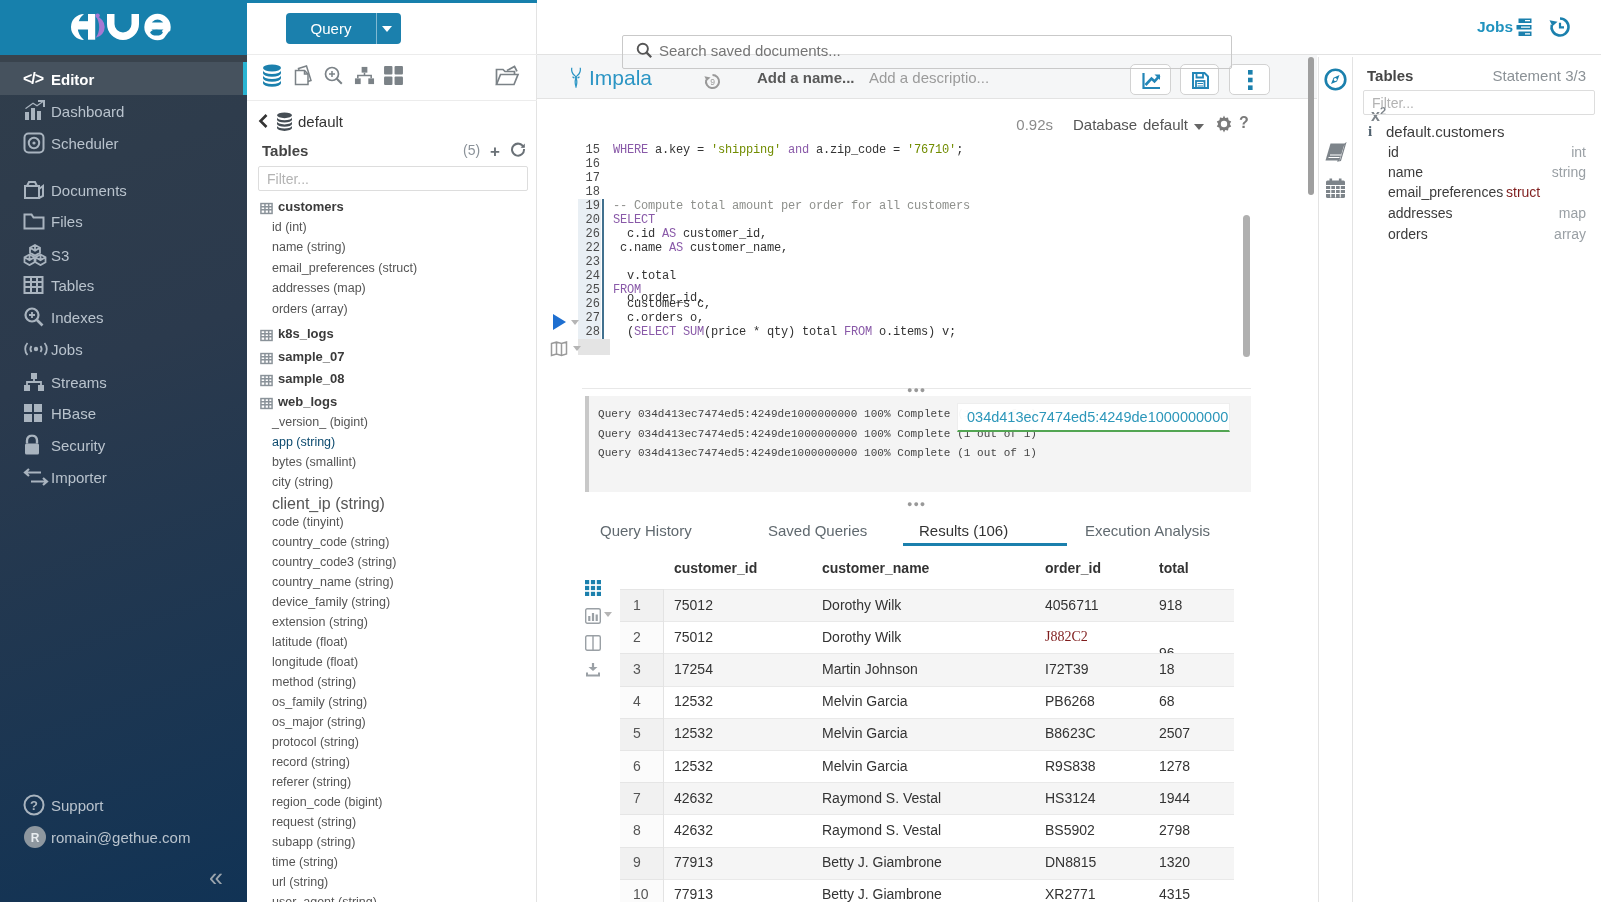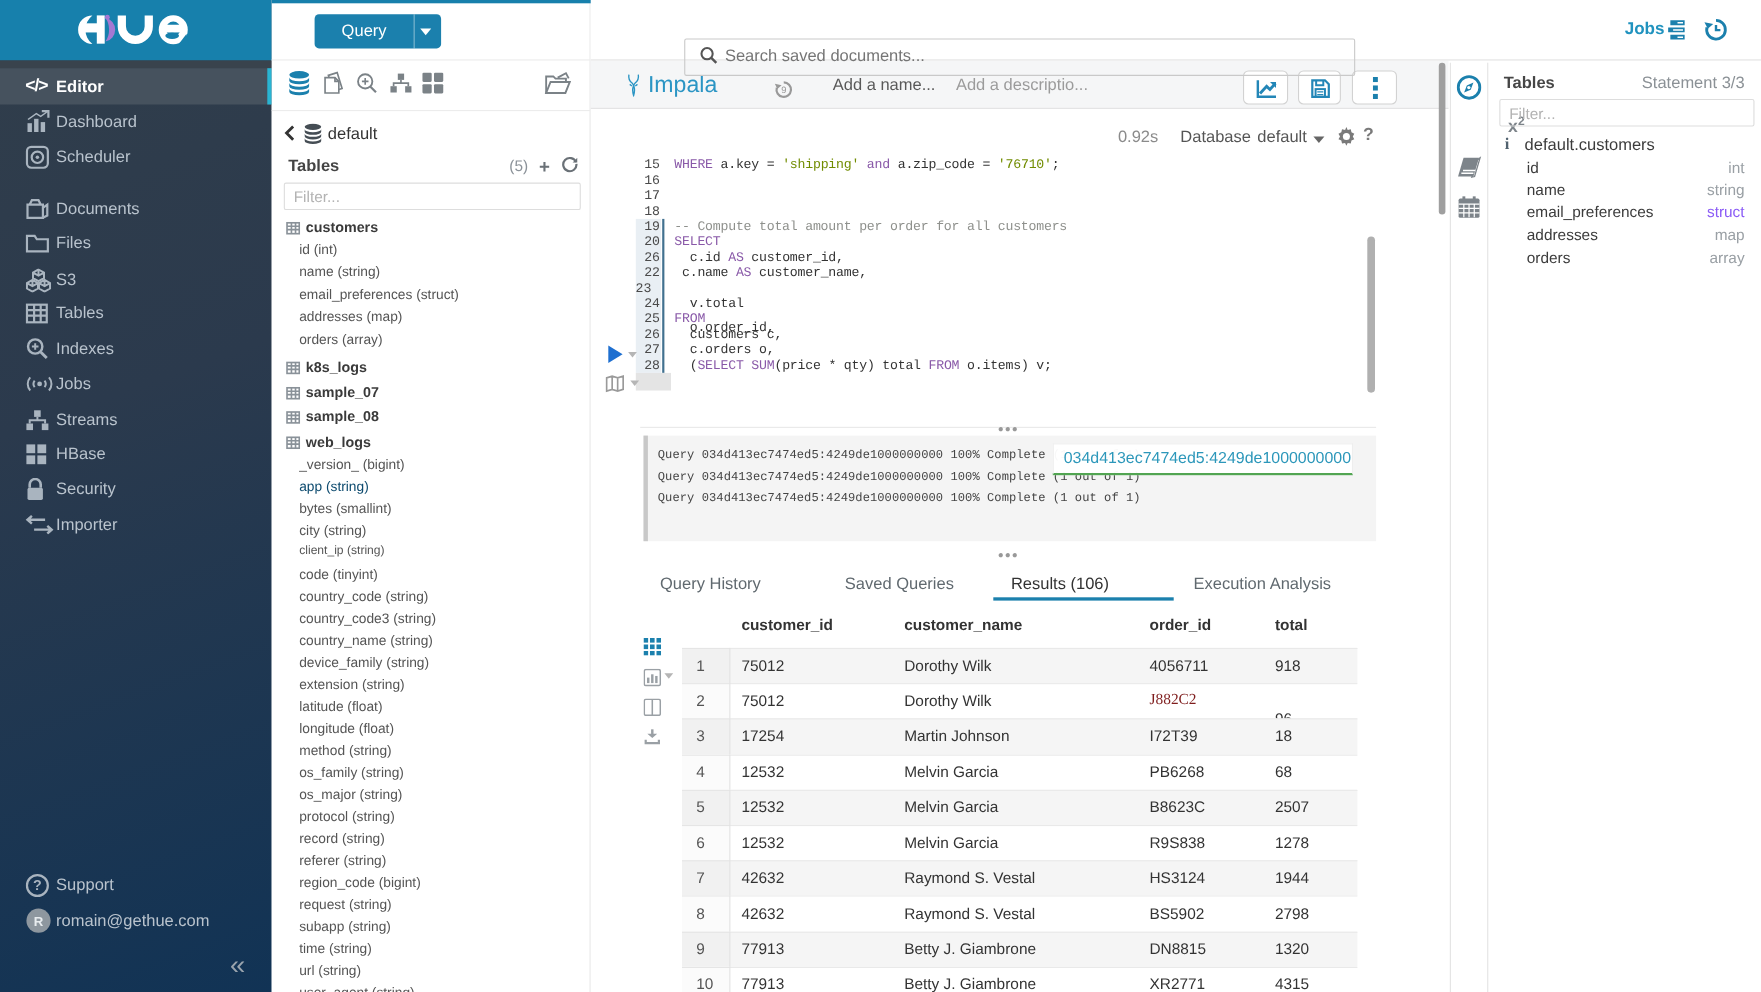--- a/index.html
+++ b/index.html
@@ -305,21 +305,21 @@
             <g stroke="#8a9299" stroke-width="2.4" fill="none">
               <rect x="1.5" y="1.5" width="18" height="16"></rect>
               <path d="M1.5 6.5 h18 M1.5 11.5 h18 M8 1.5 v16 M14 1.5 v16"></path>
             </g>
           </svg></span>
 <div class="abs" style="left:31px;top:394px;font-size:13px;font-weight:bold;color:#3a3a3a;">web_logs</div>
 <div class="abs" style="left:25px;top:414.5px;font-size:12.5px;color:#555;">_version_ (bigint)</div>
 <div class="abs" style="left:25px;top:434.5px;font-size:12.5px;color:#0c4a6e;">app (string)</div>
 <div class="abs" style="left:25px;top:454.5px;font-size:12.5px;color:#555;">bytes (smallint)</div>
 <div class="abs" style="left:25px;top:474.5px;font-size:12.5px;color:#555;">city (string)</div>
-<div class="abs" style="left:25px;top:494.5px;font-size:11px;color:#555;">client_ip (string)</div>
+<div class="abs" style="left:25px;top:494.5px;font-size:16px;color:#555;">client_ip (string)</div>
 <div class="abs" style="left:25px;top:514.5px;font-size:12.5px;color:#555;">code (tinyint)</div>
 <div class="abs" style="left:25px;top:534.5px;font-size:12.5px;color:#555;">country_code (string)</div>
 <div class="abs" style="left:25px;top:554.5px;font-size:12.5px;color:#555;">country_code3 (string)</div>
 <div class="abs" style="left:25px;top:574.5px;font-size:12.5px;color:#555;">country_name (string)</div>
 <div class="abs" style="left:25px;top:594.5px;font-size:12.5px;color:#555;">device_family (string)</div>
 <div class="abs" style="left:25px;top:614.5px;font-size:12.5px;color:#555;">extension (string)</div>
 <div class="abs" style="left:25px;top:634.5px;font-size:12.5px;color:#555;">latitude (float)</div>
 <div class="abs" style="left:25px;top:654.5px;font-size:12.5px;color:#555;">longitude (float)</div>
 <div class="abs" style="left:25px;top:674.5px;font-size:12.5px;color:#555;">method (string)</div>
 <div class="abs" style="left:25px;top:694.5px;font-size:12.5px;color:#555;">os_family (string)</div>
@@ -367,21 +367,21 @@
               <path d="M4.5 12.5 l2.5 1.8 M13.5 12.5 l-2.5 1.8"></path>
               <path d="M9 14 C7.6 17 7.6 21 9 25.5 C10.4 21 10.4 17 9 14 z"></path>
             </g>
           </svg></span>
       <div class="abs" style="left:52px;top:11px;font-size:21px;color:#2b95c4;">Impala</div>
       <span class="abs" style="left:167px;top:18px;"><svg width="17" height="17" viewBox="0 0 22 22">
             <path d="M11 2.5 a8.5 8.5 0 1 1 -8.2 6.3" fill="none" stroke="#999" stroke-width="2.6"></path>
             <path d="M0.5 4.2 l3 6 5-4.4 z" fill="#999"></path>
             <text x="11" y="15" text-anchor="middle" font-size="11" fill="#999" font-family="Liberation Sans">9</text>
           </svg></span>
-      <div class="abs" style="left:220px;top:14px;font-size:15px;font-weight:normal;color:#595959;">Add a name...</div>
+      <div class="abs" style="left:220px;top:14px;font-size:15px;font-weight:bold;color:#595959;">Add a name...</div>
       <div class="abs" style="left:332px;top:14px;font-size:15px;color:#9b9b9b;">Add a descriptio...</div>
       <div class="abs" style="left:593px;top:9px;width:41px;height:31px;background:#fff;border:1px solid #d2d2d2;border-radius:5px;">
         <span class="abs" style="left:10px;top:6px;"><svg width="20" height="19" viewBox="0 0 20 19">
               <path d="M2.5 2 v15 h16.5" stroke="#2386b7" stroke-width="2.2" fill="none"></path>
               <path d="M4.5 14 l6-6.5 3 2.8 5-5.5" stroke="#2386b7" stroke-width="2.6" fill="none"></path>
               <path d="M13.5 3.6 h5.5 v5.5 z" fill="#2386b7"></path>
             </svg></span>
       </div>
       <div class="abs" style="left:643px;top:9px;width:39px;height:31px;background:#fff;border:1px solid #d2d2d2;border-radius:5px;">
         <span class="abs" style="left:10px;top:6px;"><svg width="19" height="19" viewBox="0 0 19 19">
@@ -420,21 +420,21 @@
 <div class="abs mono" style="left:33px;top:184.6px;width:30px;height:14px;line-height:14px;font-size:12px;color:#4a4a4a;text-align:right;">18</div>
 <div class="abs" style="left:41px;top:198.7px;width:23px;height:140.5px;background:#e9eff4;"></div>
         <div class="abs mono" style="left:33px;top:198.7px;width:30px;height:14px;line-height:14px;font-size:12px;color:#4a4a4a;text-align:right;">19</div>
 <div class="abs mono" style="left:76px;top:198.7px;height:14px;line-height:14px;font-size:12px;letter-spacing:-0.2px;color:#333;white-space:pre;"><span style="color:#8E908C">-- Compute total amount per order for all customers</span></div>
 <div class="abs mono" style="left:33px;top:212.7px;width:30px;height:14px;line-height:14px;font-size:12px;color:#4a4a4a;text-align:right;">20</div>
 <div class="abs mono" style="left:76px;top:212.7px;height:14px;line-height:14px;font-size:12px;letter-spacing:-0.2px;color:#333;white-space:pre;"><span style="color:#8959A8">SELECT</span></div>
 <div class="abs mono" style="left:33px;top:226.7px;width:30px;height:14px;line-height:14px;font-size:12px;color:#4a4a4a;text-align:right;">26</div>
 <div class="abs mono" style="left:76px;top:226.7px;height:14px;line-height:14px;font-size:12px;letter-spacing:-0.2px;color:#333;white-space:pre;">  c.id <span style="color:#8959A8">AS</span> customer_id,</div>
 <div class="abs mono" style="left:33px;top:240.8px;width:30px;height:14px;line-height:14px;font-size:12px;color:#4a4a4a;text-align:right;">22</div>
 <div class="abs mono" style="left:76px;top:240.8px;height:14px;line-height:14px;font-size:12px;letter-spacing:-0.2px;color:#333;white-space:pre;"> c.name <span style="color:#8959A8">AS</span> customer_name,</div>
-<div class="abs mono" style="left:33px;top:254.8px;width:30px;height:14px;line-height:14px;font-size:12px;color:#4a4a4a;text-align:center;">23</div>
+<div class="abs mono" style="left:33px;top:254.8px;width:30px;height:14px;line-height:14px;font-size:12px;color:#4a4a4a;text-align:right;">23</div>
 <div class="abs mono" style="left:76px;top:254.8px;height:14px;line-height:14px;font-size:12px;letter-spacing:-0.2px;color:#333;white-space:pre;margin-top:36px;">  o.order_id,</div>
 <div class="abs mono" style="left:33px;top:268.9px;width:30px;height:14px;line-height:14px;font-size:12px;color:#4a4a4a;text-align:right;">24</div>
 <div class="abs mono" style="left:76px;top:268.9px;height:14px;line-height:14px;font-size:12px;letter-spacing:-0.2px;color:#333;white-space:pre;">  v.total</div>
 <div class="abs mono" style="left:33px;top:282.9px;width:30px;height:14px;line-height:14px;font-size:12px;color:#4a4a4a;text-align:right;">25</div>
 <div class="abs mono" style="left:76px;top:282.9px;height:14px;line-height:14px;font-size:12px;letter-spacing:-0.2px;color:#333;white-space:pre;"><span style="color:#8959A8">FROM</span></div>
 <div class="abs mono" style="left:33px;top:296.9px;width:30px;height:14px;line-height:14px;font-size:12px;color:#4a4a4a;text-align:right;">26</div>
 <div class="abs mono" style="left:76px;top:296.9px;height:14px;line-height:14px;font-size:12px;letter-spacing:-0.2px;color:#333;white-space:pre;">  customers c,</div>
 <div class="abs mono" style="left:33px;top:311.0px;width:30px;height:14px;line-height:14px;font-size:12px;color:#4a4a4a;text-align:right;">27</div>
 <div class="abs mono" style="left:76px;top:311.0px;height:14px;line-height:14px;font-size:12px;letter-spacing:-0.2px;color:#333;white-space:pre;">  c.orders o,</div>
 <div class="abs mono" style="left:33px;top:325.0px;width:30px;height:14px;line-height:14px;font-size:12px;color:#4a4a4a;text-align:right;">28</div>
@@ -601,21 +601,21 @@
       <div class="abs" style="left:8px;top:4px;font-size:14px;color:#b3b3b3;">Filter...</div>
     </div>
     <div class="abs" style="left:51px;top:123px;font-size:15px;font-weight:bold;color:#51626f;font-family:'Liberation Serif',serif;">i</div>
     <div class="abs" style="left:69px;top:123px;font-size:15px;color:#3c3c3c;">default.customers</div>
     <div id="rcols">
         <div class="abs" style="left:71px;top:143.5px;font-size:14px;color:#3c3c3c;">id</div>
 <div class="abs" style="left:189px;top:143.5px;width:80px;text-align:right;font-size:14px;color:#9aa0a5;">int</div>
 <div class="abs" style="left:71px;top:163.5px;font-size:14px;color:#3c3c3c;">name</div>
 <div class="abs" style="left:189px;top:163.5px;width:80px;text-align:right;font-size:14px;color:#9aa0a5;">string</div>
 <div class="abs" style="left:71px;top:184px;font-size:14px;color:#3c3c3c;">email_preferences</div>
-<div class="abs" style="left:189px;top:184px;width:80px;text-align:right;font-size:14px;color:#8b5cf6;">struct</div>
+<div class="abs" style="left:189px;top:184px;width:80px;font-size:14px;color:#7f1d1d;">struct</div>
 <div class="abs" style="left:71px;top:204.5px;font-size:14px;color:#3c3c3c;">addresses</div>
 <div class="abs" style="left:189px;top:204.5px;width:80px;text-align:right;font-size:14px;color:#9aa0a5;">map</div>
 <div class="abs" style="left:71px;top:225.5px;font-size:14px;color:#3c3c3c;">orders</div>
 <div class="abs" style="left:189px;top:225.5px;width:80px;text-align:right;font-size:14px;color:#9aa0a5;">array</div>
       </div>
   </div>
   <div class="abs" style="left:1308px;top:57px;width:6px;height:138px;background:#9f9f9f;border-radius:3px;"></div>
   <div class="abs" style="left:247px;top:0;width:1354px;height:3px;background:#1780ac;"></div>
 </div>
 

